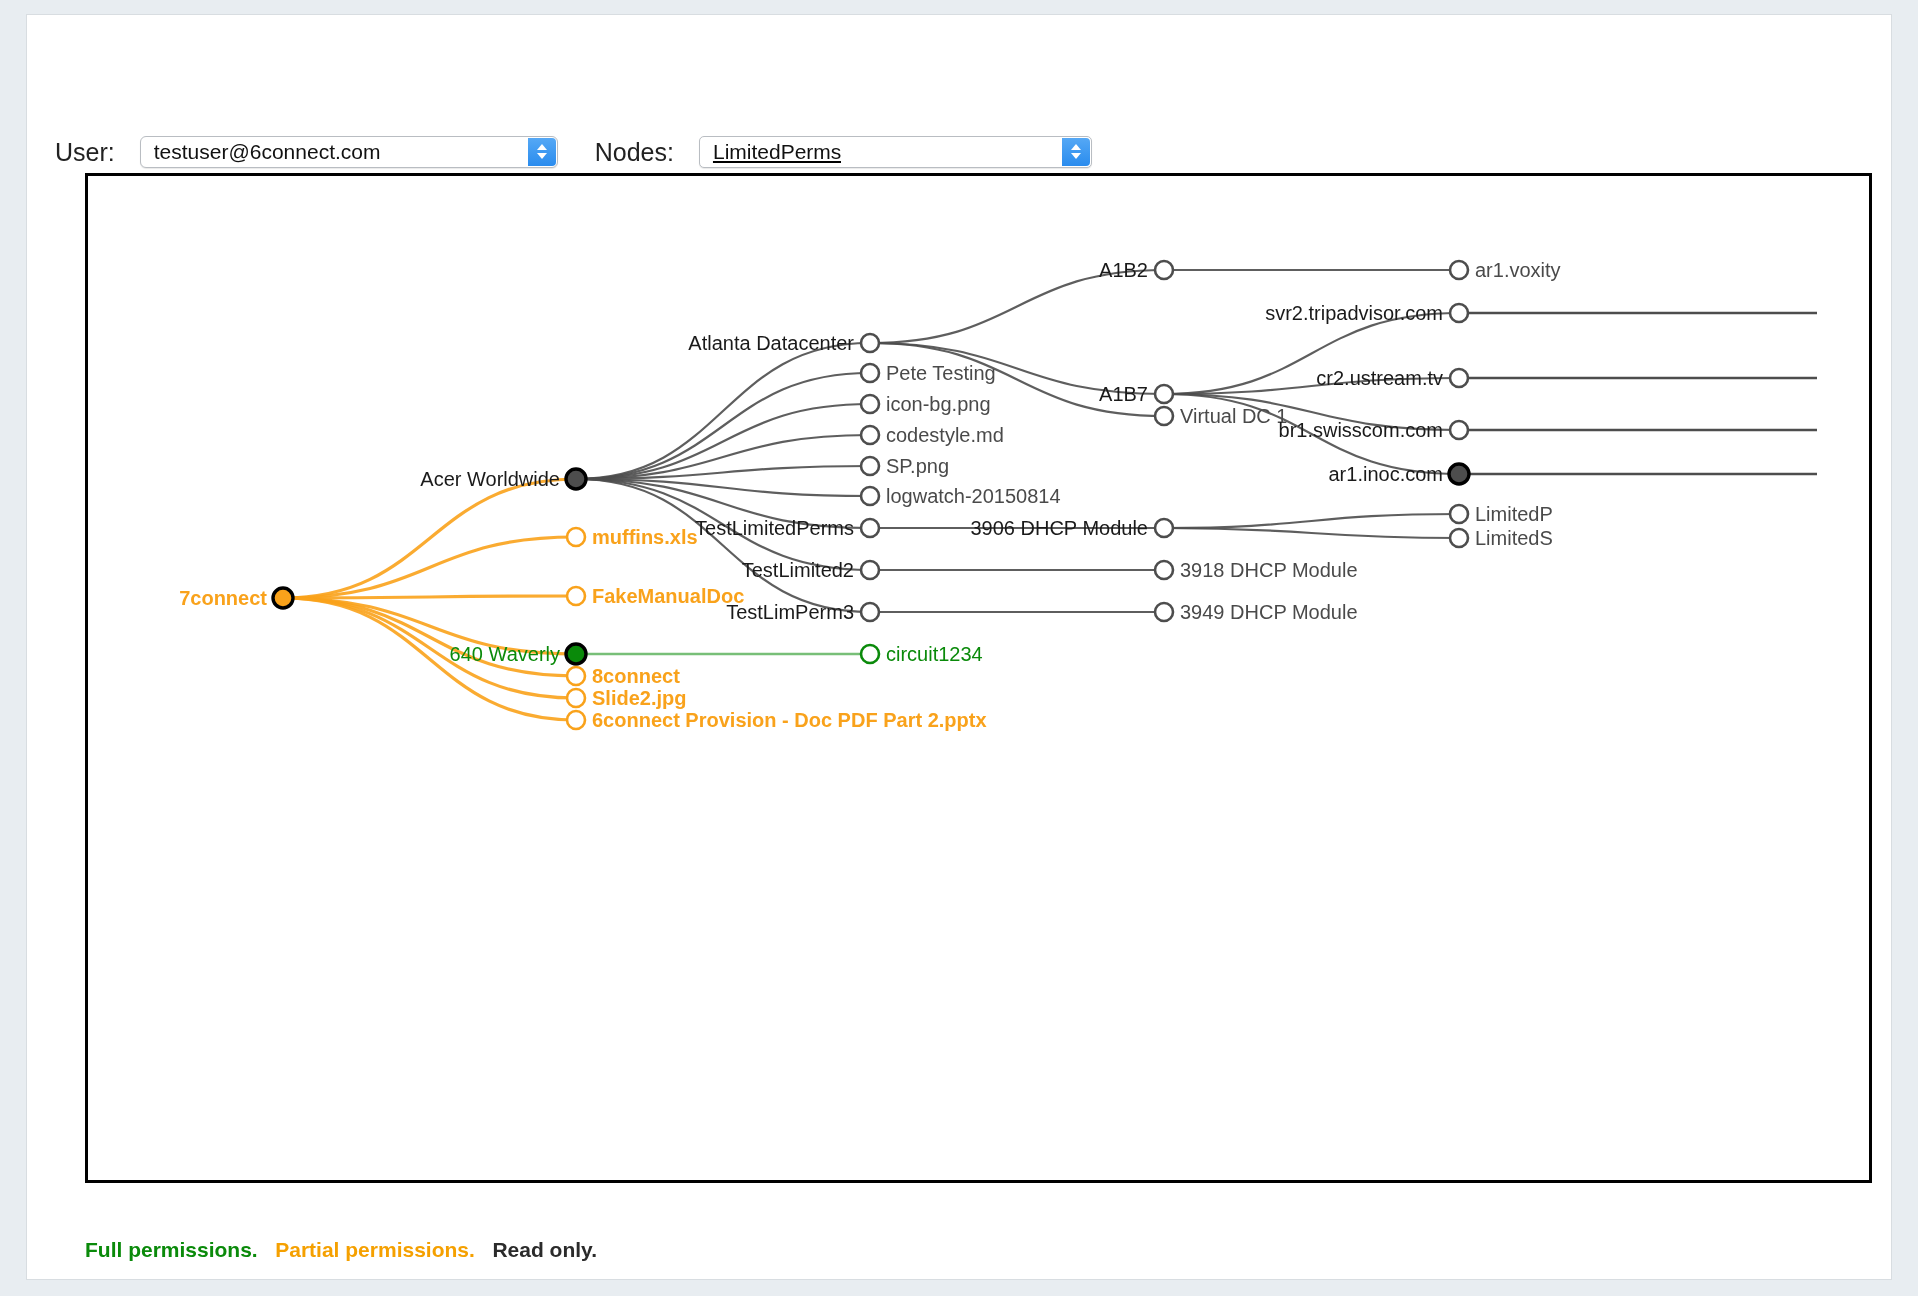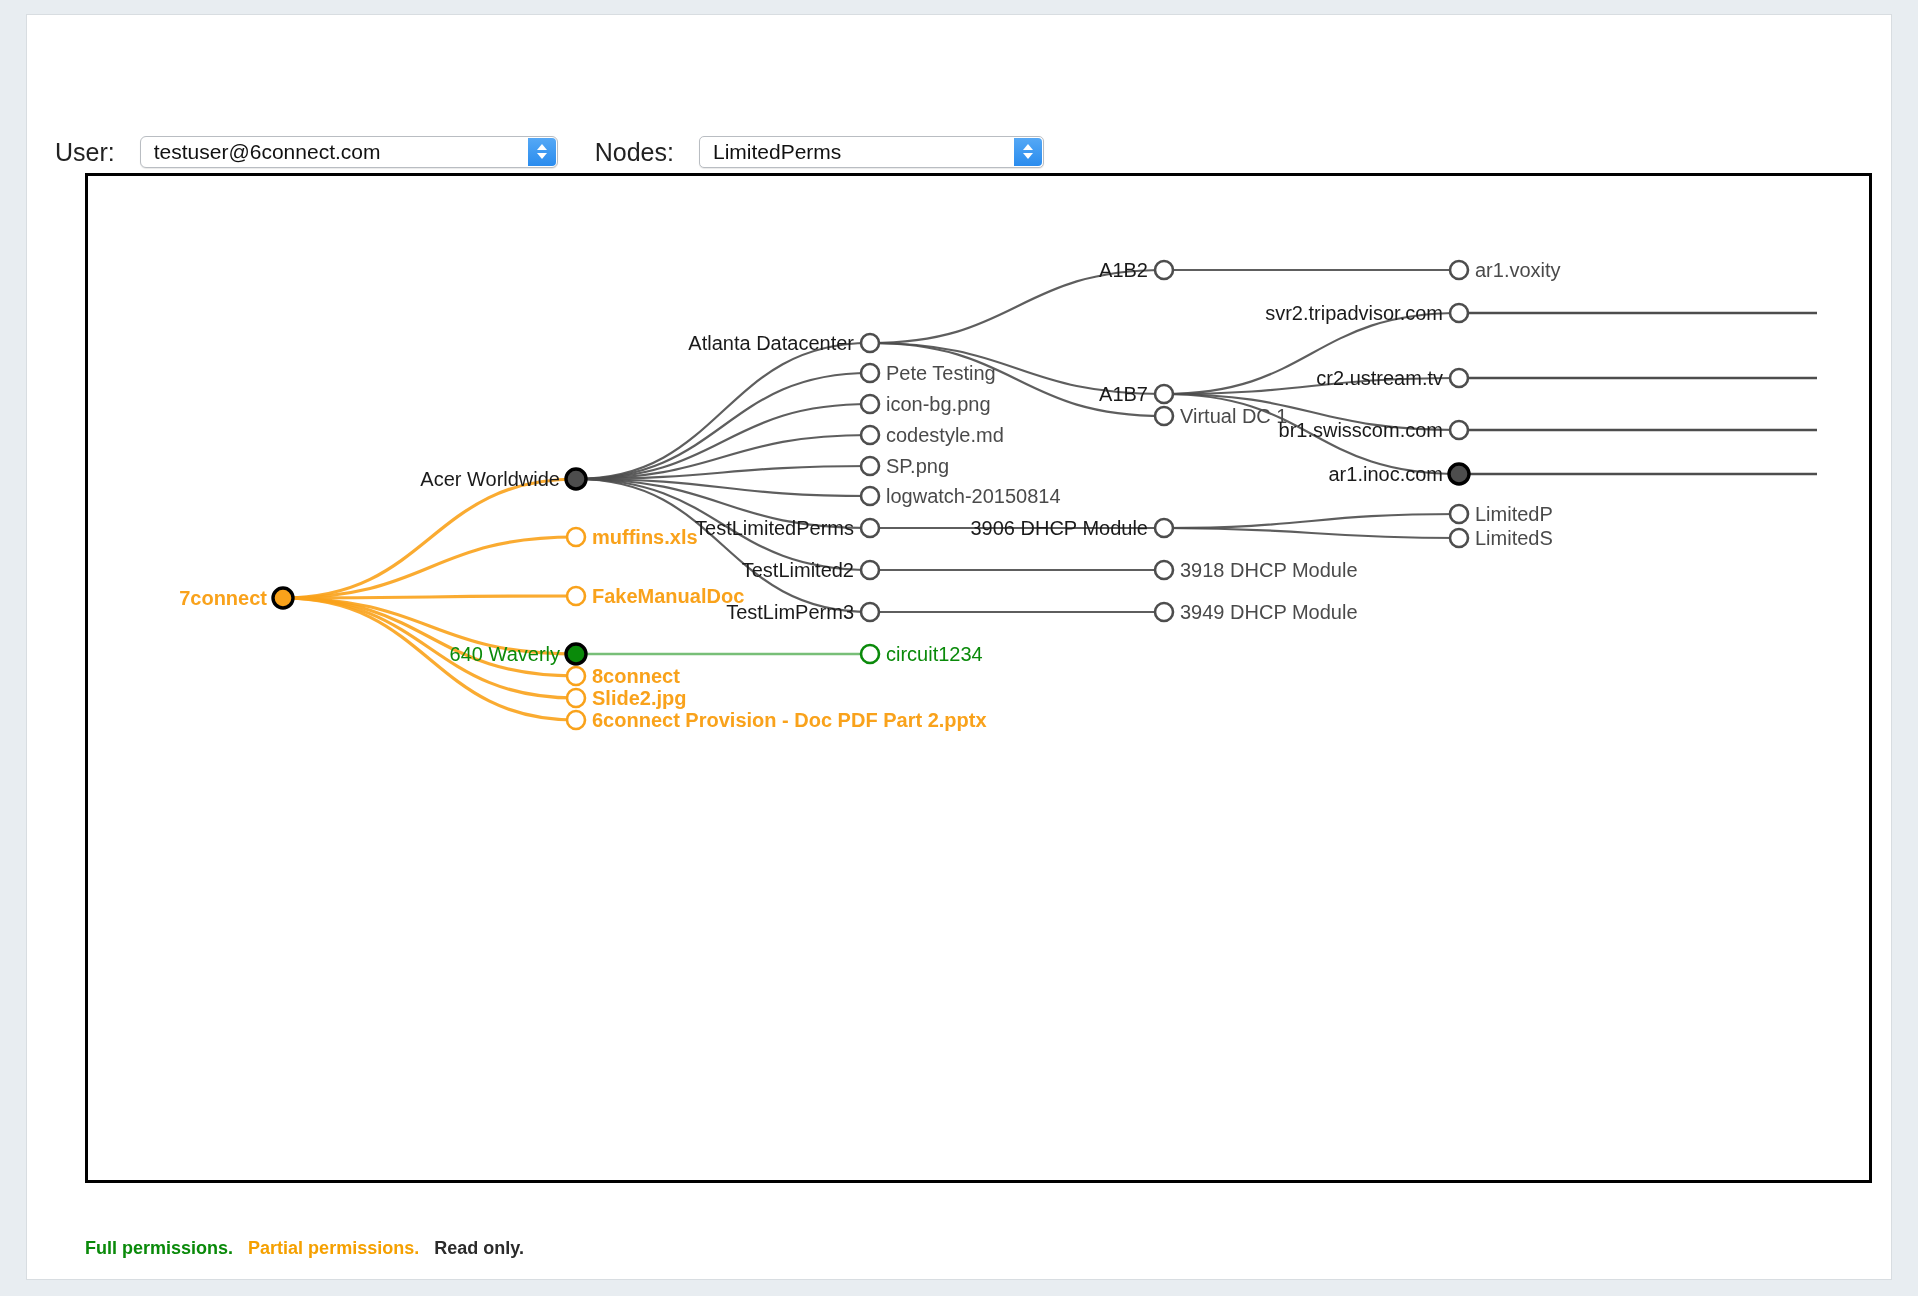--- a/index.html
+++ b/index.html
@@ -57,21 +57,21 @@
     background: #ffffff;
     border: 1px solid #b9bdc2;
     border-radius: 5px;
     box-shadow: 0 1px 1px rgba(0,0,0,0.09);
     display: flex;
     align-items: center;
     box-sizing: border-box;
     margin-right: 22px;
   }
   .select-user { width: 418px; border-radius: 6px; }
-  .select-groups { width: 345px; }
+  .select-groups { width: 393px; text-decoration: underline; }
   .select-value {
     font-size: 21px;
     color: #111;
     padding-left: 13px;
     white-space: nowrap;
     overflow: hidden;
   }
   .select-arrows {
     position: absolute;
     right: 1px;
@@ -106,21 +106,21 @@
     left: 58px;
     top: 1192px;
     font-size: 21px;
     color: #3a3a3a;
     white-space: nowrap;
   }
   .legend-line {
     position: absolute;
     left: 58px;
     top: 1223px;
-    font-size: 18px;
+    font-size: 21px;
     font-weight: bold;
     white-space: nowrap;
   }
   .leg-full { color: #0a8a0a; }
   .leg-partial { color: #f5a000; }
   .leg-read { color: #2b2b2b; }
 
   text.node-label { font-family: "Liberation Sans", sans-serif; }
 </style>
 </head>

